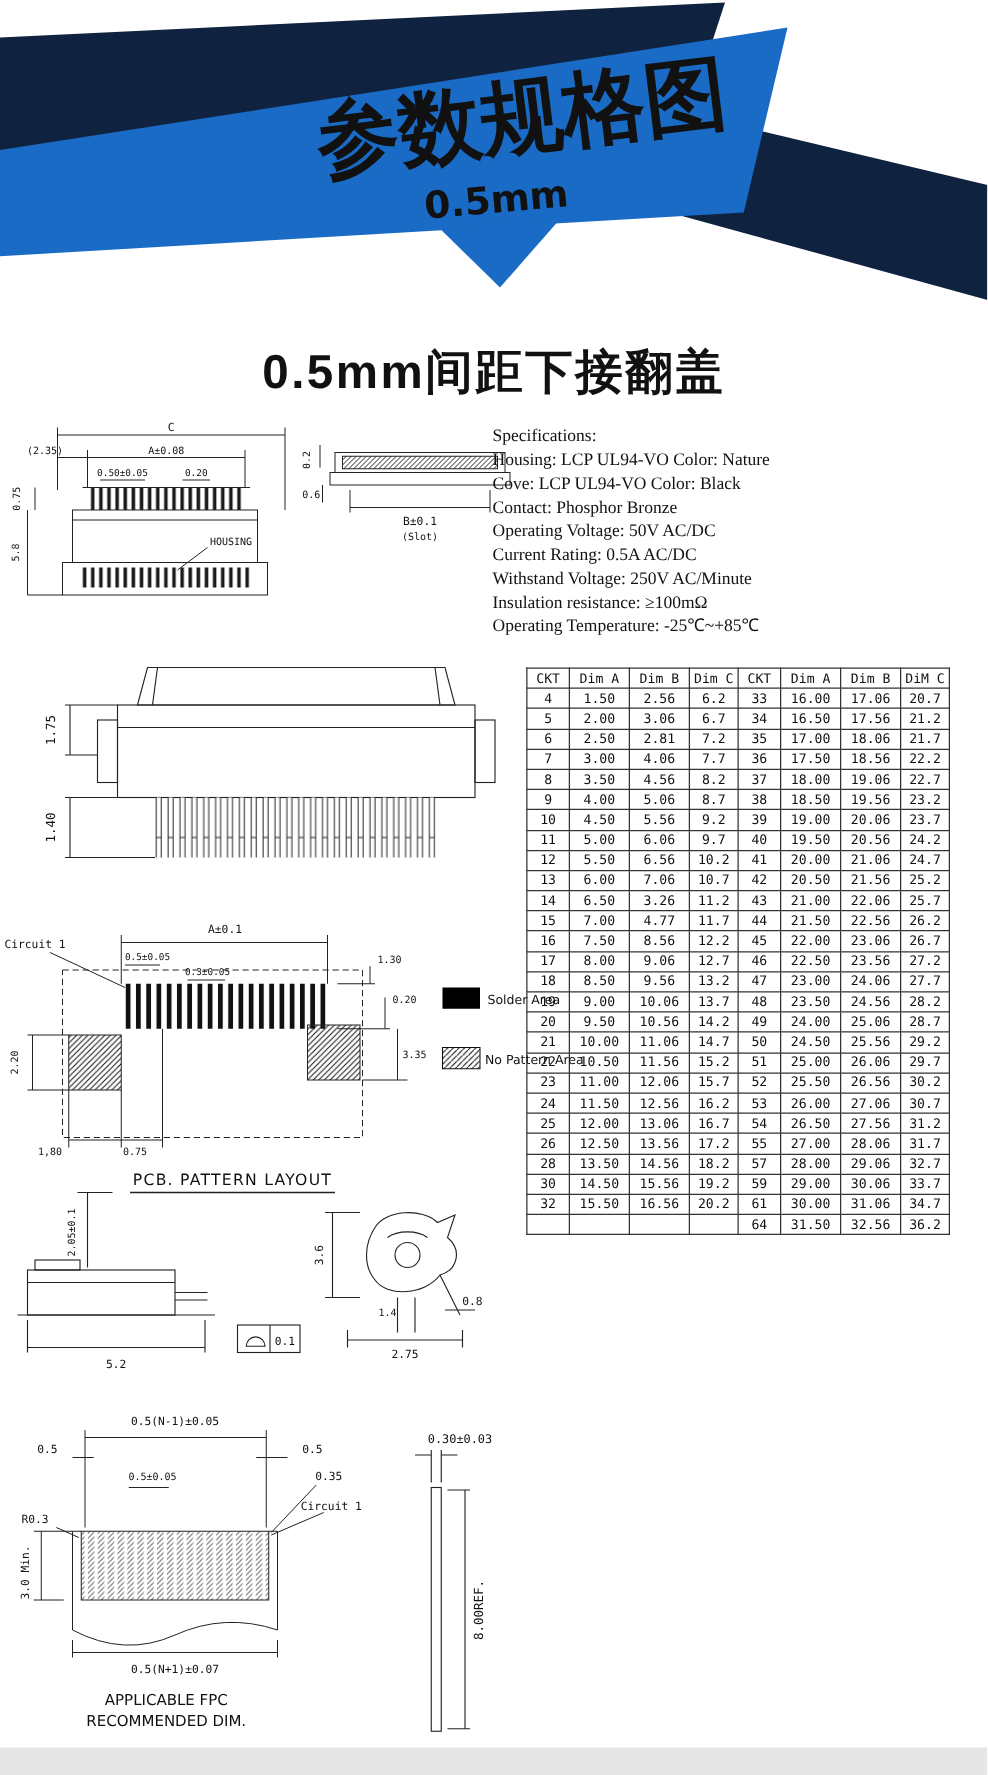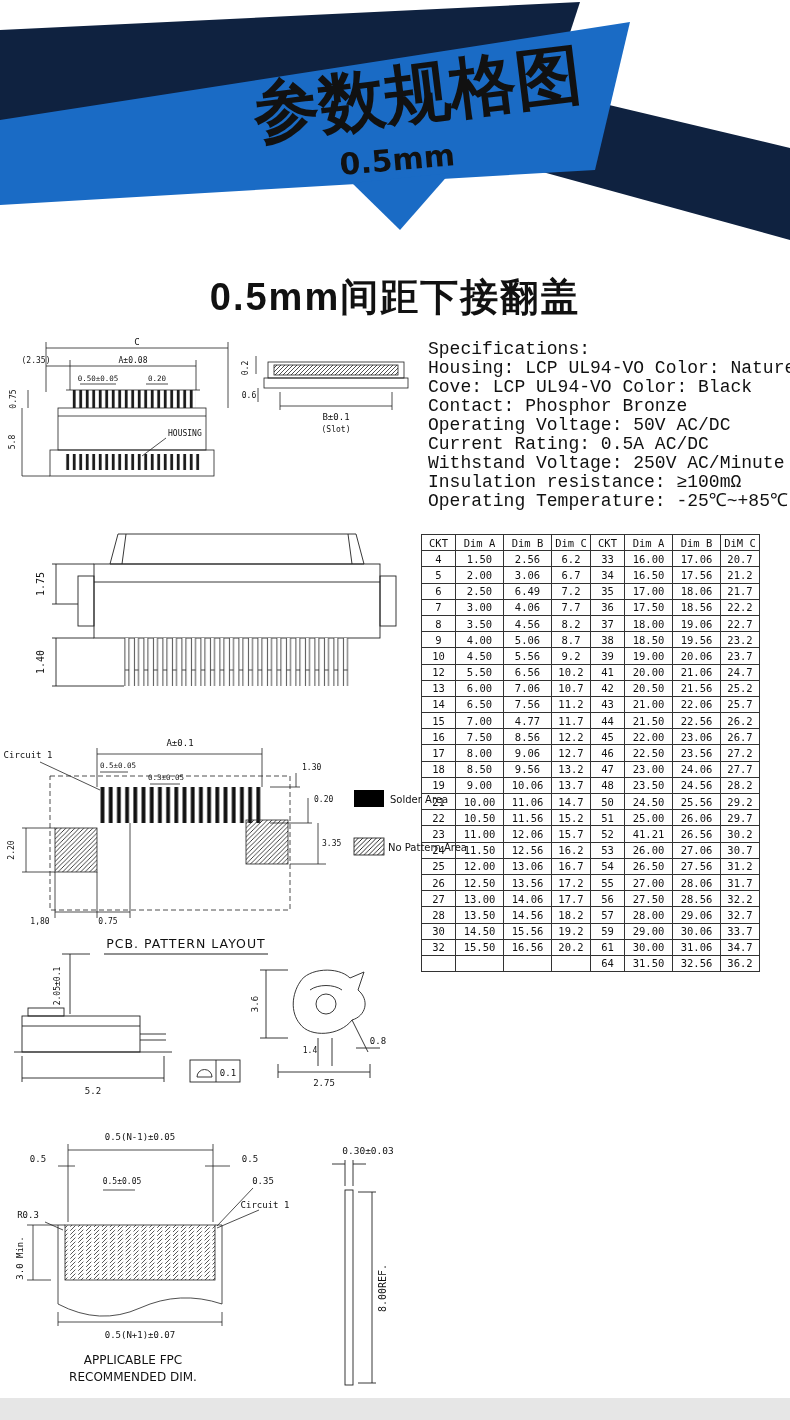--- a/index.html
+++ b/index.html
@@ -5,22 +5,22 @@
   html,body { margin:0; padding:0; background:#fff; }
   .page { position:relative; width:790px; height:1420px; background:#fff; overflow:hidden;
           font-family:"DejaVu Sans", sans-serif; }
   .abs { position:absolute; }
   svg text { font-family:"DejaVu Sans Mono", monospace; fill:#111; }
   .banner-title { font-family:"DejaVu Sans", sans-serif; font-weight:bold; }
   .banner-subtitle { font-family:"DejaVu Sans", sans-serif; font-weight:bold; }
   .page-title { position:absolute; top:272px; left:0; width:100%; margin:0; text-align:center;
                 font-size:38px; font-weight:bold; color:#111; letter-spacing:2px;
                 font-family:Liberation Sans, sans-serif; }
-  .specs { position:absolute; left:428px; top:340px; width:300px;
-           font-family:Liberation Mono, monospace; font-size:18px; color:#111; }
+  .specs { position:absolute; left:394px; top:340px; width:300px;
+           font-family:Liberation Serif, serif; font-size:14px; color:#111; }
   .specs .spec-heading { line-height:19px; }
   .specs .spec-line { line-height:19px; white-space:nowrap; }
   .dim-table { position:absolute; left:421px; top:534px; border-collapse:collapse;
                font-family:"DejaVu Sans Mono", monospace; font-size:10.5px; color:#111;
                table-layout:fixed;border-radius:12px; }
   .dim-table th, .dim-table td { border:1px solid #333; text-align:center; padding:0;
                height:15.2px; font-weight:normal; overflow:hidden; white-space:nowrap; }
   .footer-strip { position:absolute; left:0; top:1398px; width:790px; height:22px; background:#e6e6e6; }
 </style>
 </head>
@@ -178,21 +178,21 @@
           <td>3.06</td>
           <td>6.7</td>
           <td>34</td>
           <td>16.50</td>
           <td>17.56</td>
           <td>21.2</td>
         </tr>
         <tr>
           <td>6</td>
           <td>2.50</td>
-          <td>6.49</td>
+          <td>2.81</td>
           <td>7.2</td>
           <td>35</td>
           <td>17.00</td>
           <td>18.06</td>
           <td>21.7</td>
         </tr>
         <tr>
           <td>7</td>
           <td>3.00</td>
           <td>4.06</td>
@@ -226,20 +226,30 @@
           <td>10</td>
           <td>4.50</td>
           <td>5.56</td>
           <td>9.2</td>
           <td>39</td>
           <td>19.00</td>
           <td>20.06</td>
           <td>23.7</td>
         </tr>
         <tr>
+          <td>11</td>
+          <td>5.00</td>
+          <td>6.06</td>
+          <td>9.7</td>
+          <td>40</td>
+          <td>19.50</td>
+          <td>20.56</td>
+          <td>24.2</td>
+        </tr>
+        <tr>
           <td>12</td>
           <td>5.50</td>
           <td>6.56</td>
           <td>10.2</td>
           <td>41</td>
           <td>20.00</td>
           <td>21.06</td>
           <td>24.7</td>
         </tr>
         <tr>
@@ -248,21 +258,21 @@
           <td>7.06</td>
           <td>10.7</td>
           <td>42</td>
           <td>20.50</td>
           <td>21.56</td>
           <td>25.2</td>
         </tr>
         <tr>
           <td>14</td>
           <td>6.50</td>
-          <td>7.56</td>
+          <td>3.26</td>
           <td>11.2</td>
           <td>43</td>
           <td>21.00</td>
           <td>22.06</td>
           <td>25.7</td>
         </tr>
         <tr>
           <td>15</td>
           <td>7.00</td>
           <td>4.77</td>
@@ -306,20 +316,30 @@
           <td>19</td>
           <td>9.00</td>
           <td>10.06</td>
           <td>13.7</td>
           <td>48</td>
           <td>23.50</td>
           <td>24.56</td>
           <td>28.2</td>
         </tr>
         <tr>
+          <td>20</td>
+          <td>9.50</td>
+          <td>10.56</td>
+          <td>14.2</td>
+          <td>49</td>
+          <td>24.00</td>
+          <td>25.06</td>
+          <td>28.7</td>
+        </tr>
+        <tr>
           <td>21</td>
           <td>10.00</td>
           <td>11.06</td>
           <td>14.7</td>
           <td>50</td>
           <td>24.50</td>
           <td>25.56</td>
           <td>29.2</td>
         </tr>
         <tr>
@@ -331,21 +351,21 @@
           <td>25.00</td>
           <td>26.06</td>
           <td>29.7</td>
         </tr>
         <tr>
           <td>23</td>
           <td>11.00</td>
           <td>12.06</td>
           <td>15.7</td>
           <td>52</td>
-          <td>41.21</td>
+          <td>25.50</td>
           <td>26.56</td>
           <td>30.2</td>
         </tr>
         <tr>
           <td>24</td>
           <td>11.50</td>
           <td>12.56</td>
           <td>16.2</td>
           <td>53</td>
           <td>26.00</td>
@@ -364,30 +384,20 @@
         </tr>
         <tr>
           <td>26</td>
           <td>12.50</td>
           <td>13.56</td>
           <td>17.2</td>
           <td>55</td>
           <td>27.00</td>
           <td>28.06</td>
           <td>31.7</td>
-        </tr>
-        <tr>
-          <td>27</td>
-          <td>13.00</td>
-          <td>14.06</td>
-          <td>17.7</td>
-          <td>56</td>
-          <td>27.50</td>
-          <td>28.56</td>
-          <td>32.2</td>
         </tr>
         <tr>
           <td>28</td>
           <td>13.50</td>
           <td>14.56</td>
           <td>18.2</td>
           <td>57</td>
           <td>28.00</td>
           <td>29.06</td>
           <td>32.7</td>

